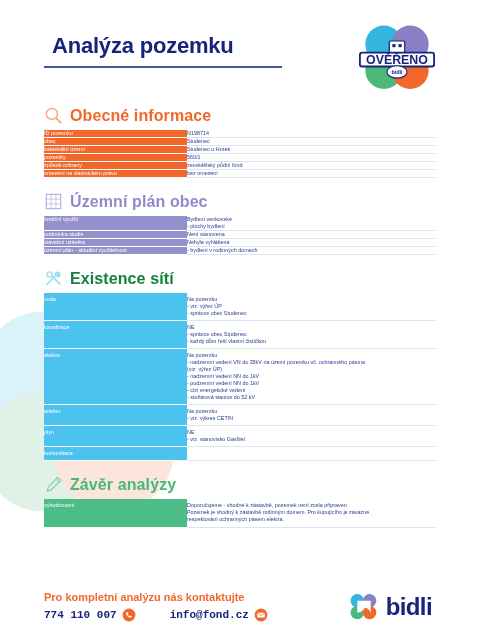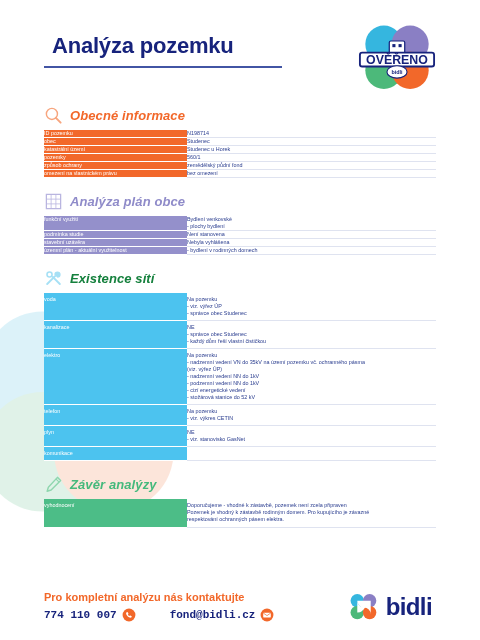--- a/index.html
+++ b/index.html
@@ -82,24 +82,23 @@
     margin-top: 14px;
     margin-bottom: 5px;
   }
   .section-icon {
     width: 19px;
     height: 19px;
     flex: 0 0 auto;
     display: block;
   }
   .section-title {
-    font-size: 13px;
+    font-size: 16px;
     font-weight: bold;
     letter-spacing: 0.1px;
-    font-style: italic;
   }
   .s-orange .section-title { color: #f2682a; }
   .s-purple .section-title { color: #8f8bc9; }
   .s-blue   .section-title { color: #15803d; }
   .s-green  .section-title { color: #45b97c; text-align: right; }
 
   
   table.info {
     width: 100%;
     border-collapse: collapse;
@@ -287,21 +286,21 @@
 
   <div class="section s-purple">
     <div class="section-head">
       <svg class="section-icon" viewBox="0 0 24 24">
         <rect x="3" y="3" width="18" height="18" fill="none" stroke="#b9b5e0" stroke-width="1.6"></rect>
         <line x1="3" y1="9" x2="21" y2="9" stroke="#b9b5e0" stroke-width="1"></line>
         <line x1="3" y1="15" x2="21" y2="15" stroke="#b9b5e0" stroke-width="1"></line>
         <line x1="9" y1="3" x2="9" y2="21" stroke="#b9b5e0" stroke-width="1"></line>
         <line x1="15" y1="3" x2="15" y2="21" stroke="#b9b5e0" stroke-width="1"></line>
       </svg>
-      <span class="section-title">Analýza plán obce</span>
+      <span class="section-title">Územní plán obec</span>
     </div>
     <table class="info t-purple">
       <tbody>
         <tr>
           <td class="lbl">funkční využití</td>
           <td class="val">
             <span class="ln">Bydlení venkovské</span>
             <span class="ln">- plochy bydlení</span>
           </td>
         </tr>
@@ -422,21 +421,21 @@
           <svg class="round-icon" viewBox="0 0 24 24">
             <circle cx="12" cy="12" r="11" fill="#f2682a"></circle>
             <path d="M8.2 7.2 c1 -0.6 1.7 0 2.1 0.9 l0.6 1.3 c0.2 0.5 0.1 0.9 -0.3 1.2 l-0.6 0.5
                      c0.5 1.2 1.5 2.2 2.7 2.7 l0.5 -0.6 c0.3 -0.4 0.7 -0.5 1.2 -0.3 l1.3 0.6
                      c0.9 0.4 1.5 1.1 0.9 2.1 c-0.6 1 -2 1.4 -3.6 0.8 c-2.6 -1 -4.7 -3.1 -5.7 -5.7
                      c-0.6 -1.6 -0.2 -3 0.9 -3.5 z" fill="#ffffff"></path>
           </svg>
         </span>
         <span class="gap-sep"></span>
         <span class="contact">
-          <span class="contact-text">fond@bidli.cz</span>
+          <span class="contact-text">info@fond.cz</span>
           <svg class="round-icon" viewBox="0 0 24 24">
             <circle cx="12" cy="12" r="11" fill="#f2682a"></circle>
             <rect x="5.5" y="8" width="13" height="8.4" rx="0.8" fill="#ffffff"></rect>
             <path d="M5.5 8.6 L12 13 L18.5 8.6" fill="none" stroke="#f2682a" stroke-width="1.2"></path>
           </svg>
         </span>
       </div>
     </div>
 
     <div class="bidli-logo">

